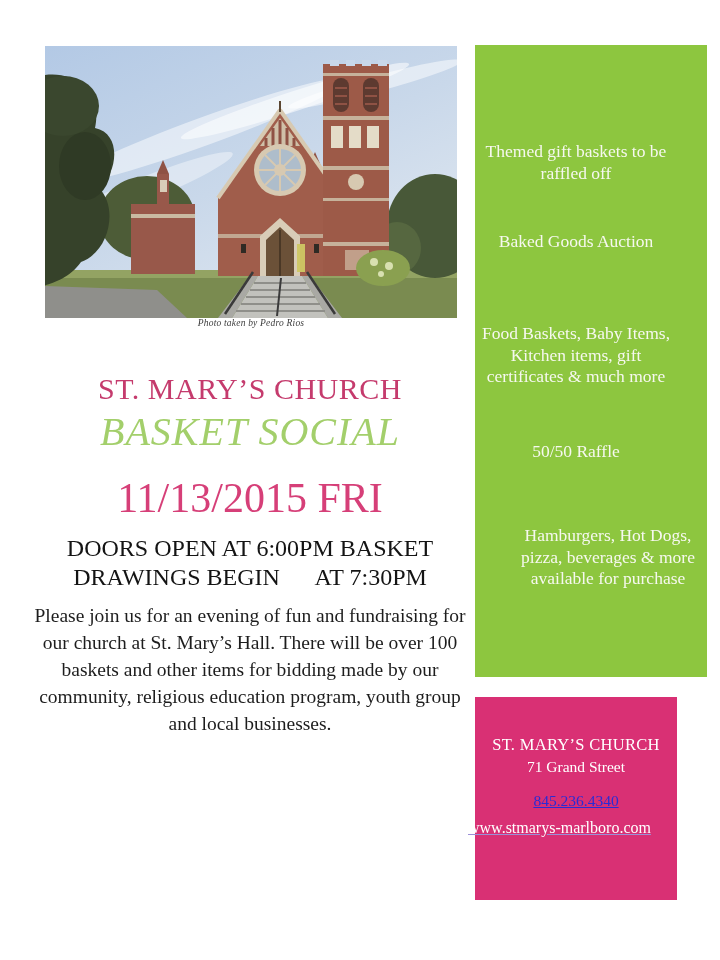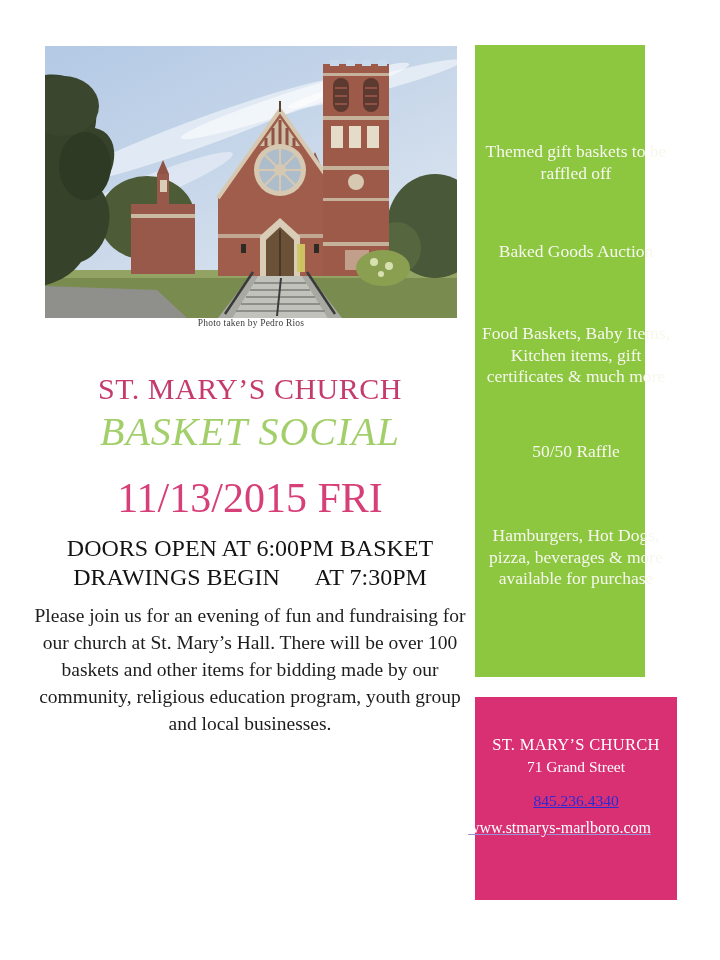--- a/index.html
+++ b/index.html
@@ -6,45 +6,45 @@
   .page {
     position:relative; width:720px; height:960px; background:#ffffff;
     font-family:"Liberation Serif", serif; overflow:hidden;
     margin:0 auto;
   }
   
   .photo { position:absolute; left:45px; top:46px; width:412px; height:272px; overflow:hidden; }
   .photo svg { display:block; }
   .caption {
     position:absolute; left:45px; top:318px; width:412px;
-    text-align:center; font-size:9.5px; color:#3c3c3c; letter-spacing:.2px;
+    text-align:center; font-size:9.5px; color:#3c3c3c; letter-spacing:.2px;font-style:italic;
   }
   
   .leftcol { position:absolute; left:30px; width:440px; text-align:center; }
   .title   { top:372px; font-size:30px; color:var(--title-pink,#c53b6d); letter-spacing:.5px; }
   .subtitle{ top:408px; font-size:40px; font-style:italic; color:var(--subtitle-green,#a3cf6b); letter-spacing:1px; }
   .date    { top:474px; font-size:42px; color:var(--date-pink,#d63f78); }
   .times   { top:534px; font-size:24px; color:#141414; line-height:28.5px; }
   .times .pre { white-space:pre-wrap; }
   .desc    { top:602px; left:34px; width:432px; font-size:19.5px; color:#1d1d1d; line-height:27px; }
   .proceeds{ top:732px; font-size:18.5px; color:#1d1d1d; }
   
   .greenbox {
-    position:absolute; left:475px; top:45px; width:170px; height:632px;
+    position:absolute; left:475px; top:45px; width:232px; height:632px;
     background:var(--box-green,#8dc63f);
   }
   .gi {
     position:absolute; left:6px; width:190px; text-align:center;
     color:#f6f8ef; font-size:17.5px; line-height:21.5px;
   }
   .gi1 { top:96px; }
-  .gi2 { top:196px; }
+  .gi2 { top:186px; }
   .gi3 { top:278px; }
   .gi4 { top:396px; }
-  .gi5 { top:480px; }
+  .gi5 { top:480px;margin-left:32px; }
   
   .pinkbox {
     position:absolute; left:475px; top:697px; width:202px; height:203px;
     background:var(--box-pink,#d93074); color:#ffffff; text-align:center;
   }
   .cname  { position:absolute; top:38px; left:0; width:100%; font-size:16.5px; letter-spacing:.3px; }
   .cstreet{ position:absolute; top:61px; left:0; width:100%; font-size:15.5px; }
   .ccity  { position:absolute; top:78px; left:0; width:100%; font-size:15.5px; }
   .cphone {
     position:absolute; top:95px; left:0; width:100%; display:block;

